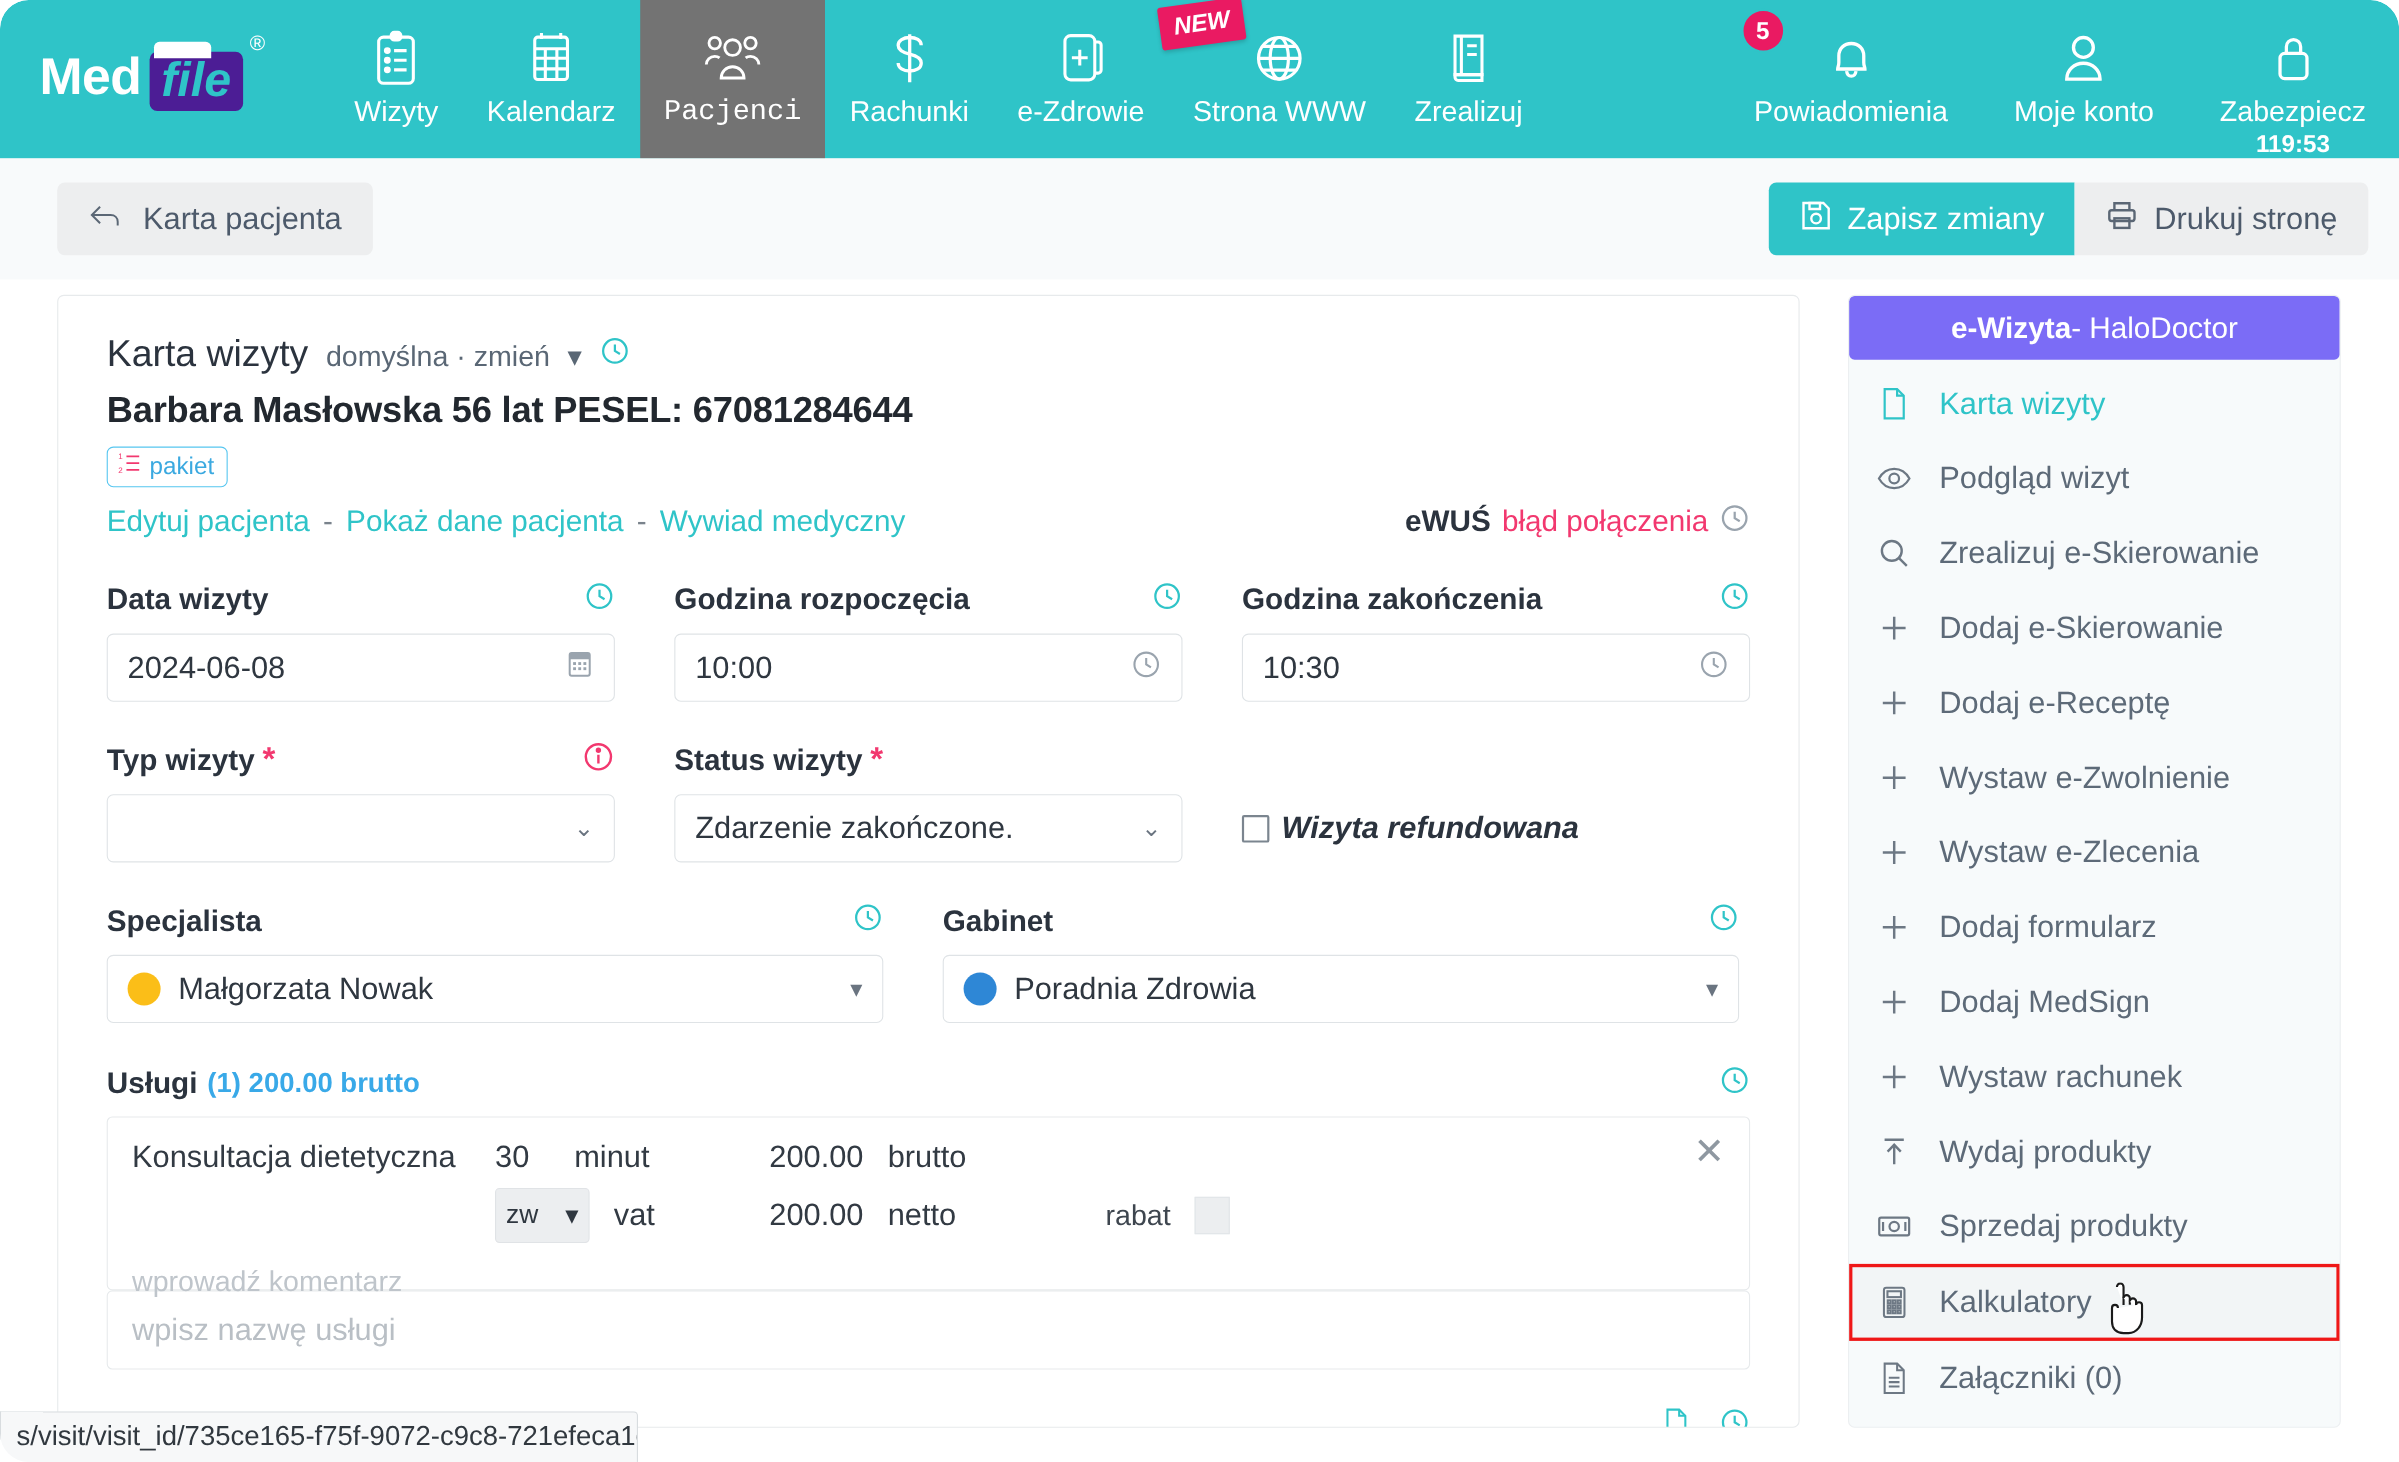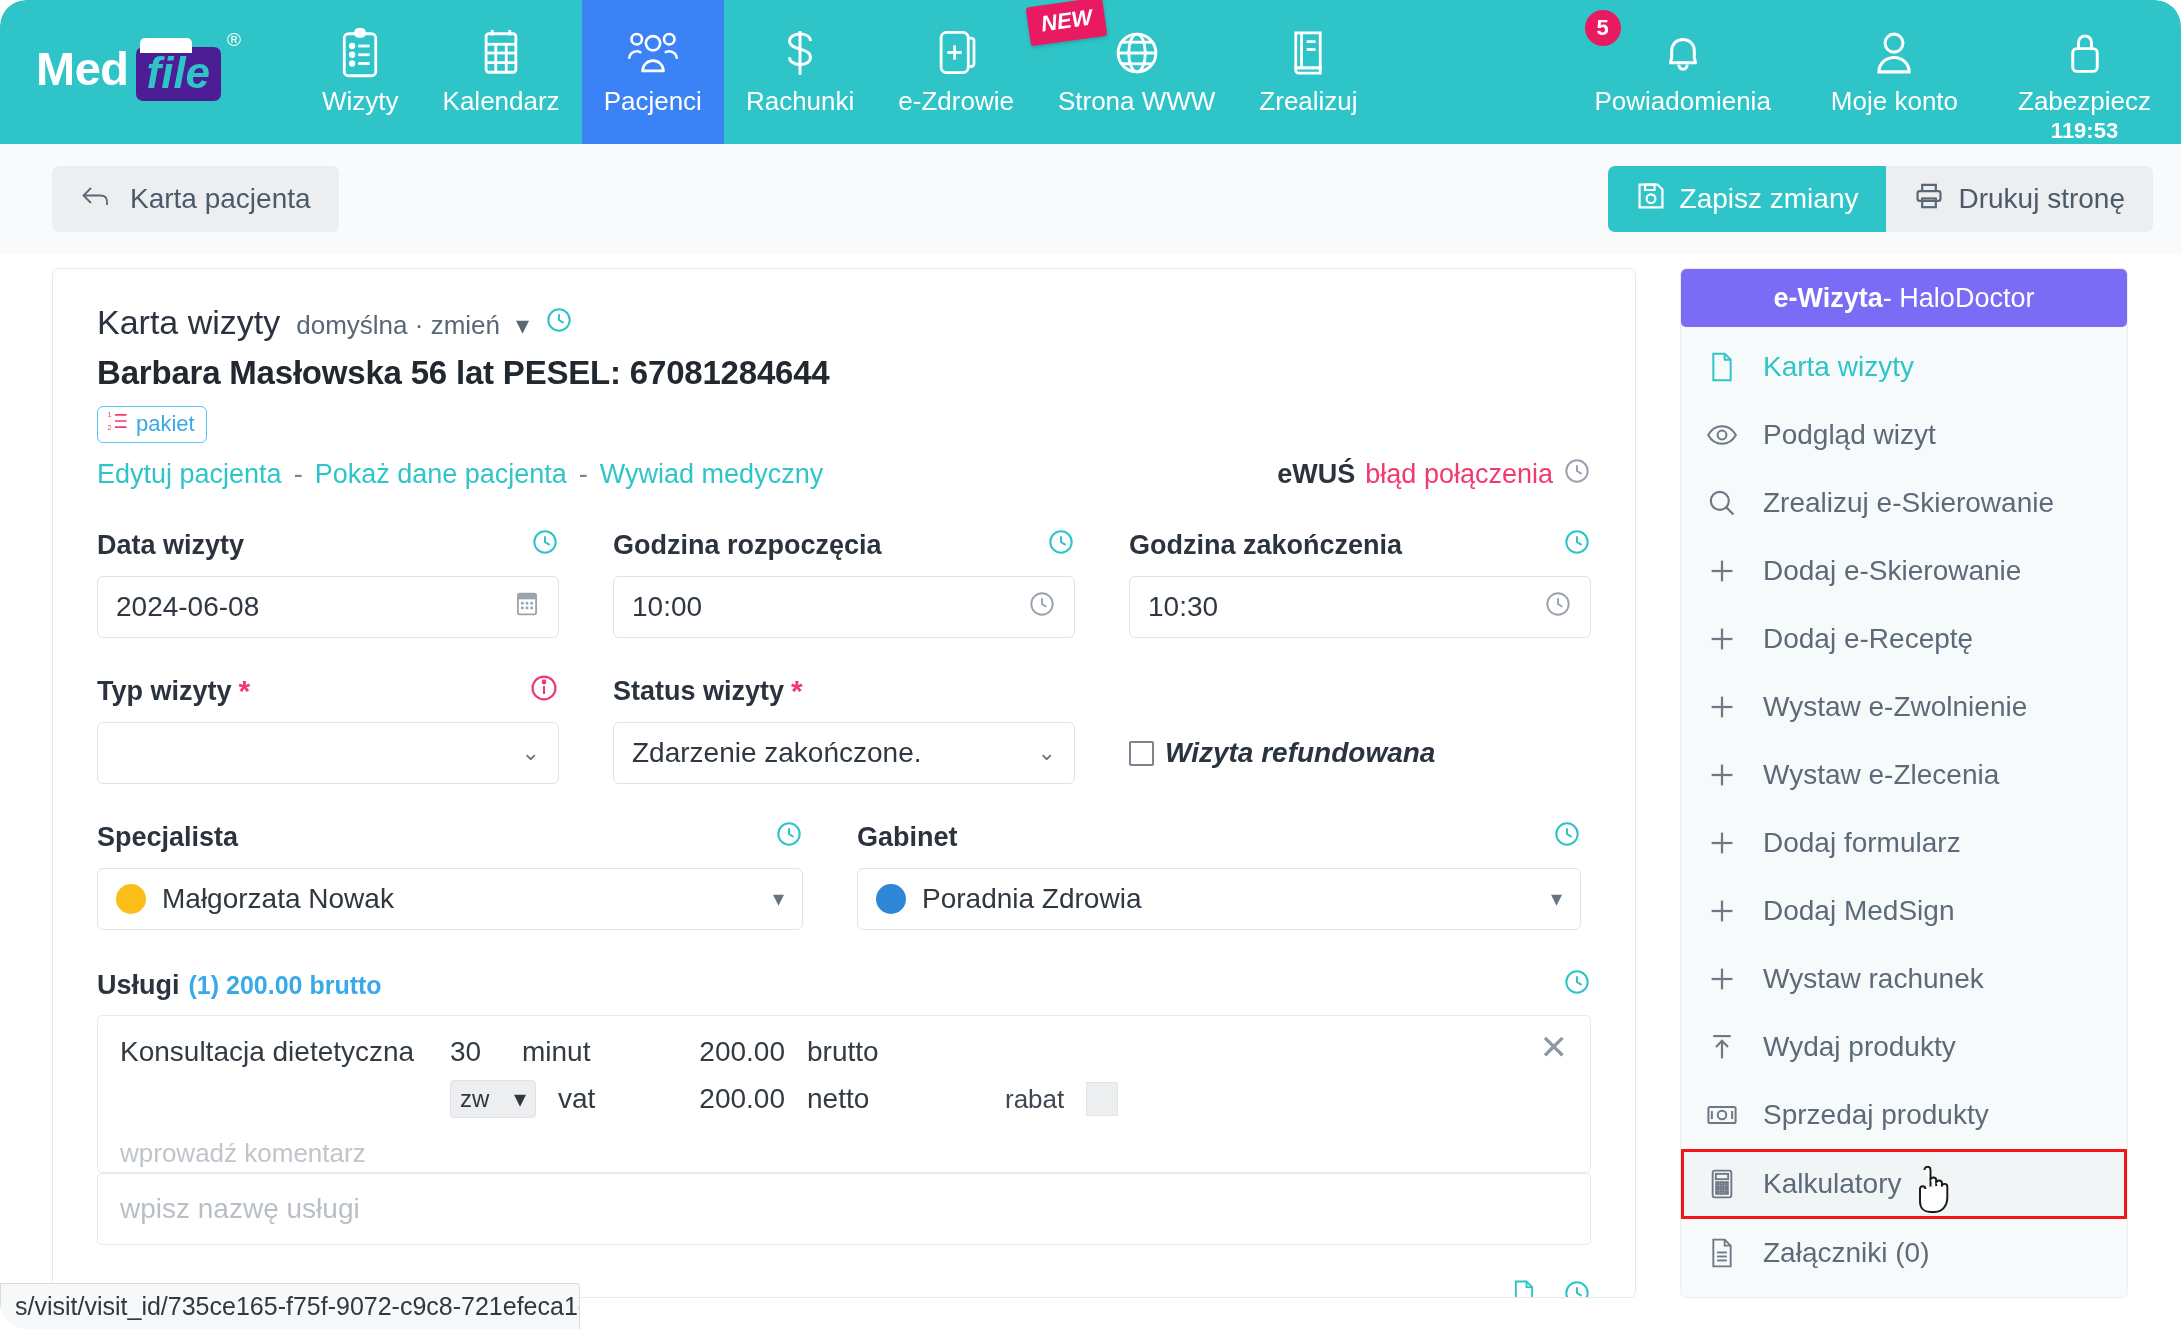--- a/index.html
+++ b/index.html
@@ -63,21 +63,21 @@
 
   .nav-items { display: flex; align-items: stretch; }
   .nav-item {
     position: relative;
     display: flex; flex-direction: column;
     align-items: center; justify-content: flex-start;
     padding: 22px 22px 0 22px;
     color: #ffffff; cursor: pointer;
     min-width: 86px;
   }
-  .nav-item.active { background: #3b82f6; }
+  .nav-item.active { background: #737373; font-family: Liberation Mono, monospace; }
   .nav-icon { height: 62px; display: flex; align-items: center; justify-content: center; }
   .nav-label { font-size: 26px; white-space: nowrap; margin-top: 2px; }
 
   .nav-right { margin-left: auto; display: flex; align-items: stretch; }
   .nav-right .nav-item { padding: 22px 30px 0 30px; }
   .badge {
     position: absolute; top: 8px; left: 18px;
     background: #ea1a62; color: #fff;
     width: 40px; height: 40px; border-radius: 50%;
     font-size: 22px; font-weight: bold;
@@ -218,21 +218,21 @@
   .u-name { width: 330px; }
   .u-qty { width: 72px; }
   .u-unit { width: 168px; }
   .u-price { width: 95px; text-align: right; }
   .u-kind { width: 160px; padding-left: 22px; }
   .u-rabat { margin-left: 60px; display: flex; align-items: center; gap: 22px; font-size: 26px; color: #3e464f; }
   .rabat-box { width: 32px; height: 34px; background: #eceef0; border: 1px solid #e2e5e8; }
   .vat-sel {
     display: flex; align-items: center; justify-content: space-between;
     background: #eceef0; border: 1px solid #e0e3e6; border-radius: 4px;
-    width: 86px; height: 38px; padding: 0 9px; font-size: 24px; color: #2f3740;
+    width: 86px; height: 50px; padding: 0 9px; font-size: 24px; color: #2f3740;
   }
   .u-close {
     position: absolute; right: 22px; top: 14px;
     color: #8f98a1; font-size: 34px; cursor: pointer; line-height: 1;
   }
   .comment-ph { color: #bfc5cb; font-size: 26px; margin-top: 20px; }
   .service-input {
     margin-top: 0; height: 72px;
     border: 1px solid #e7eaec; border-radius: 5px;
     display: flex; align-items: center; padding: 0 22px;

